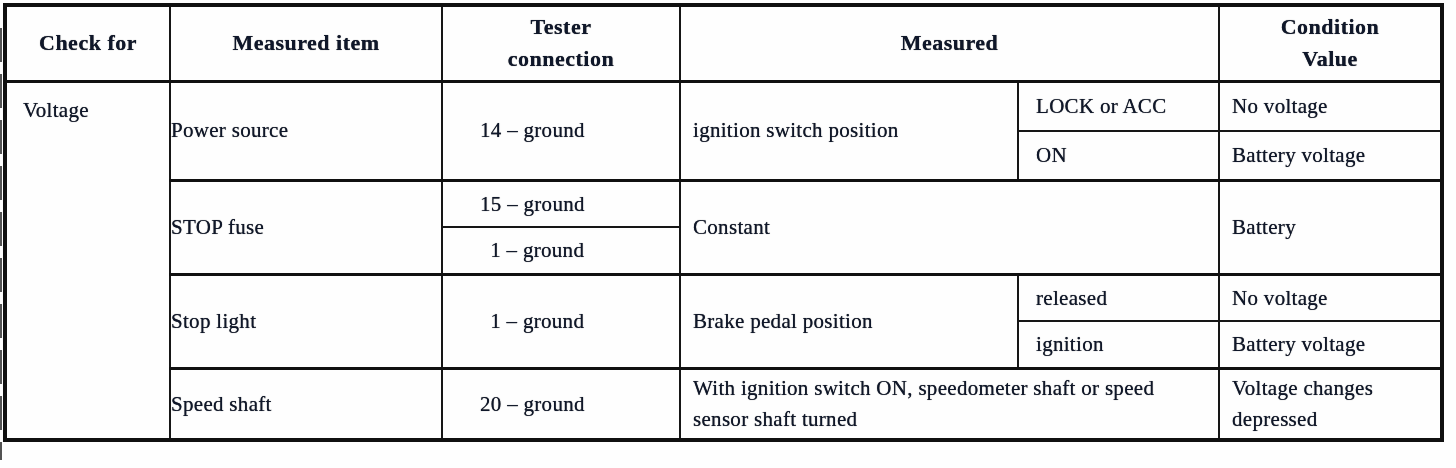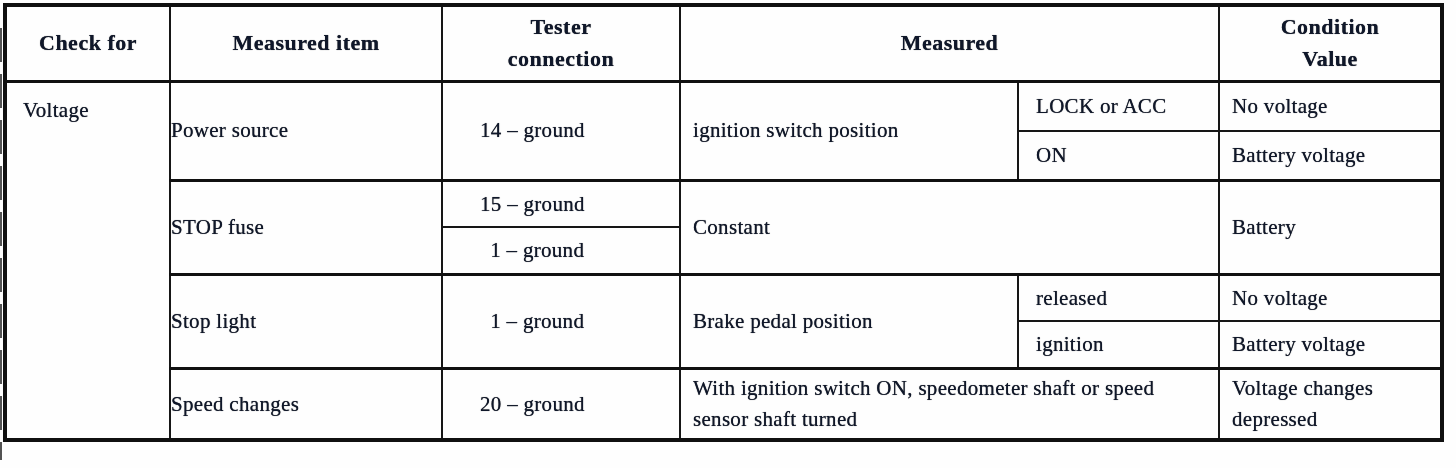--- a/index.html
+++ b/index.html
@@ -155,21 +155,21 @@
       <td class="cell-condition" rowspan="2">Brake pedal position</td>
       <td class="cell-state">released</td>
       <td class="cell-value">No voltage</td>
     </tr>
     <tr style="height:47px" class="sub-row">
       <td class="cell-state">ignition</td>
       <td class="cell-value">Battery voltage</td>
     </tr>
 
     <tr style="height:72px" class="group-start">
-      <td class="cell-item">Speed changes</td>
+      <td class="cell-item">Speed shaft</td>
       <td class="cell-conn">
         <span class="pin">20</span>
         <span>– ground</span>
       </td>
       <td class="cell-condition" colspan="2">With ignition switch ON, speedometer shaft or speed sensor shaft turned</td>
       <td class="cell-value">Voltage changes depressed</td>
     </tr>
   </tbody>
     </table>
 </div>

